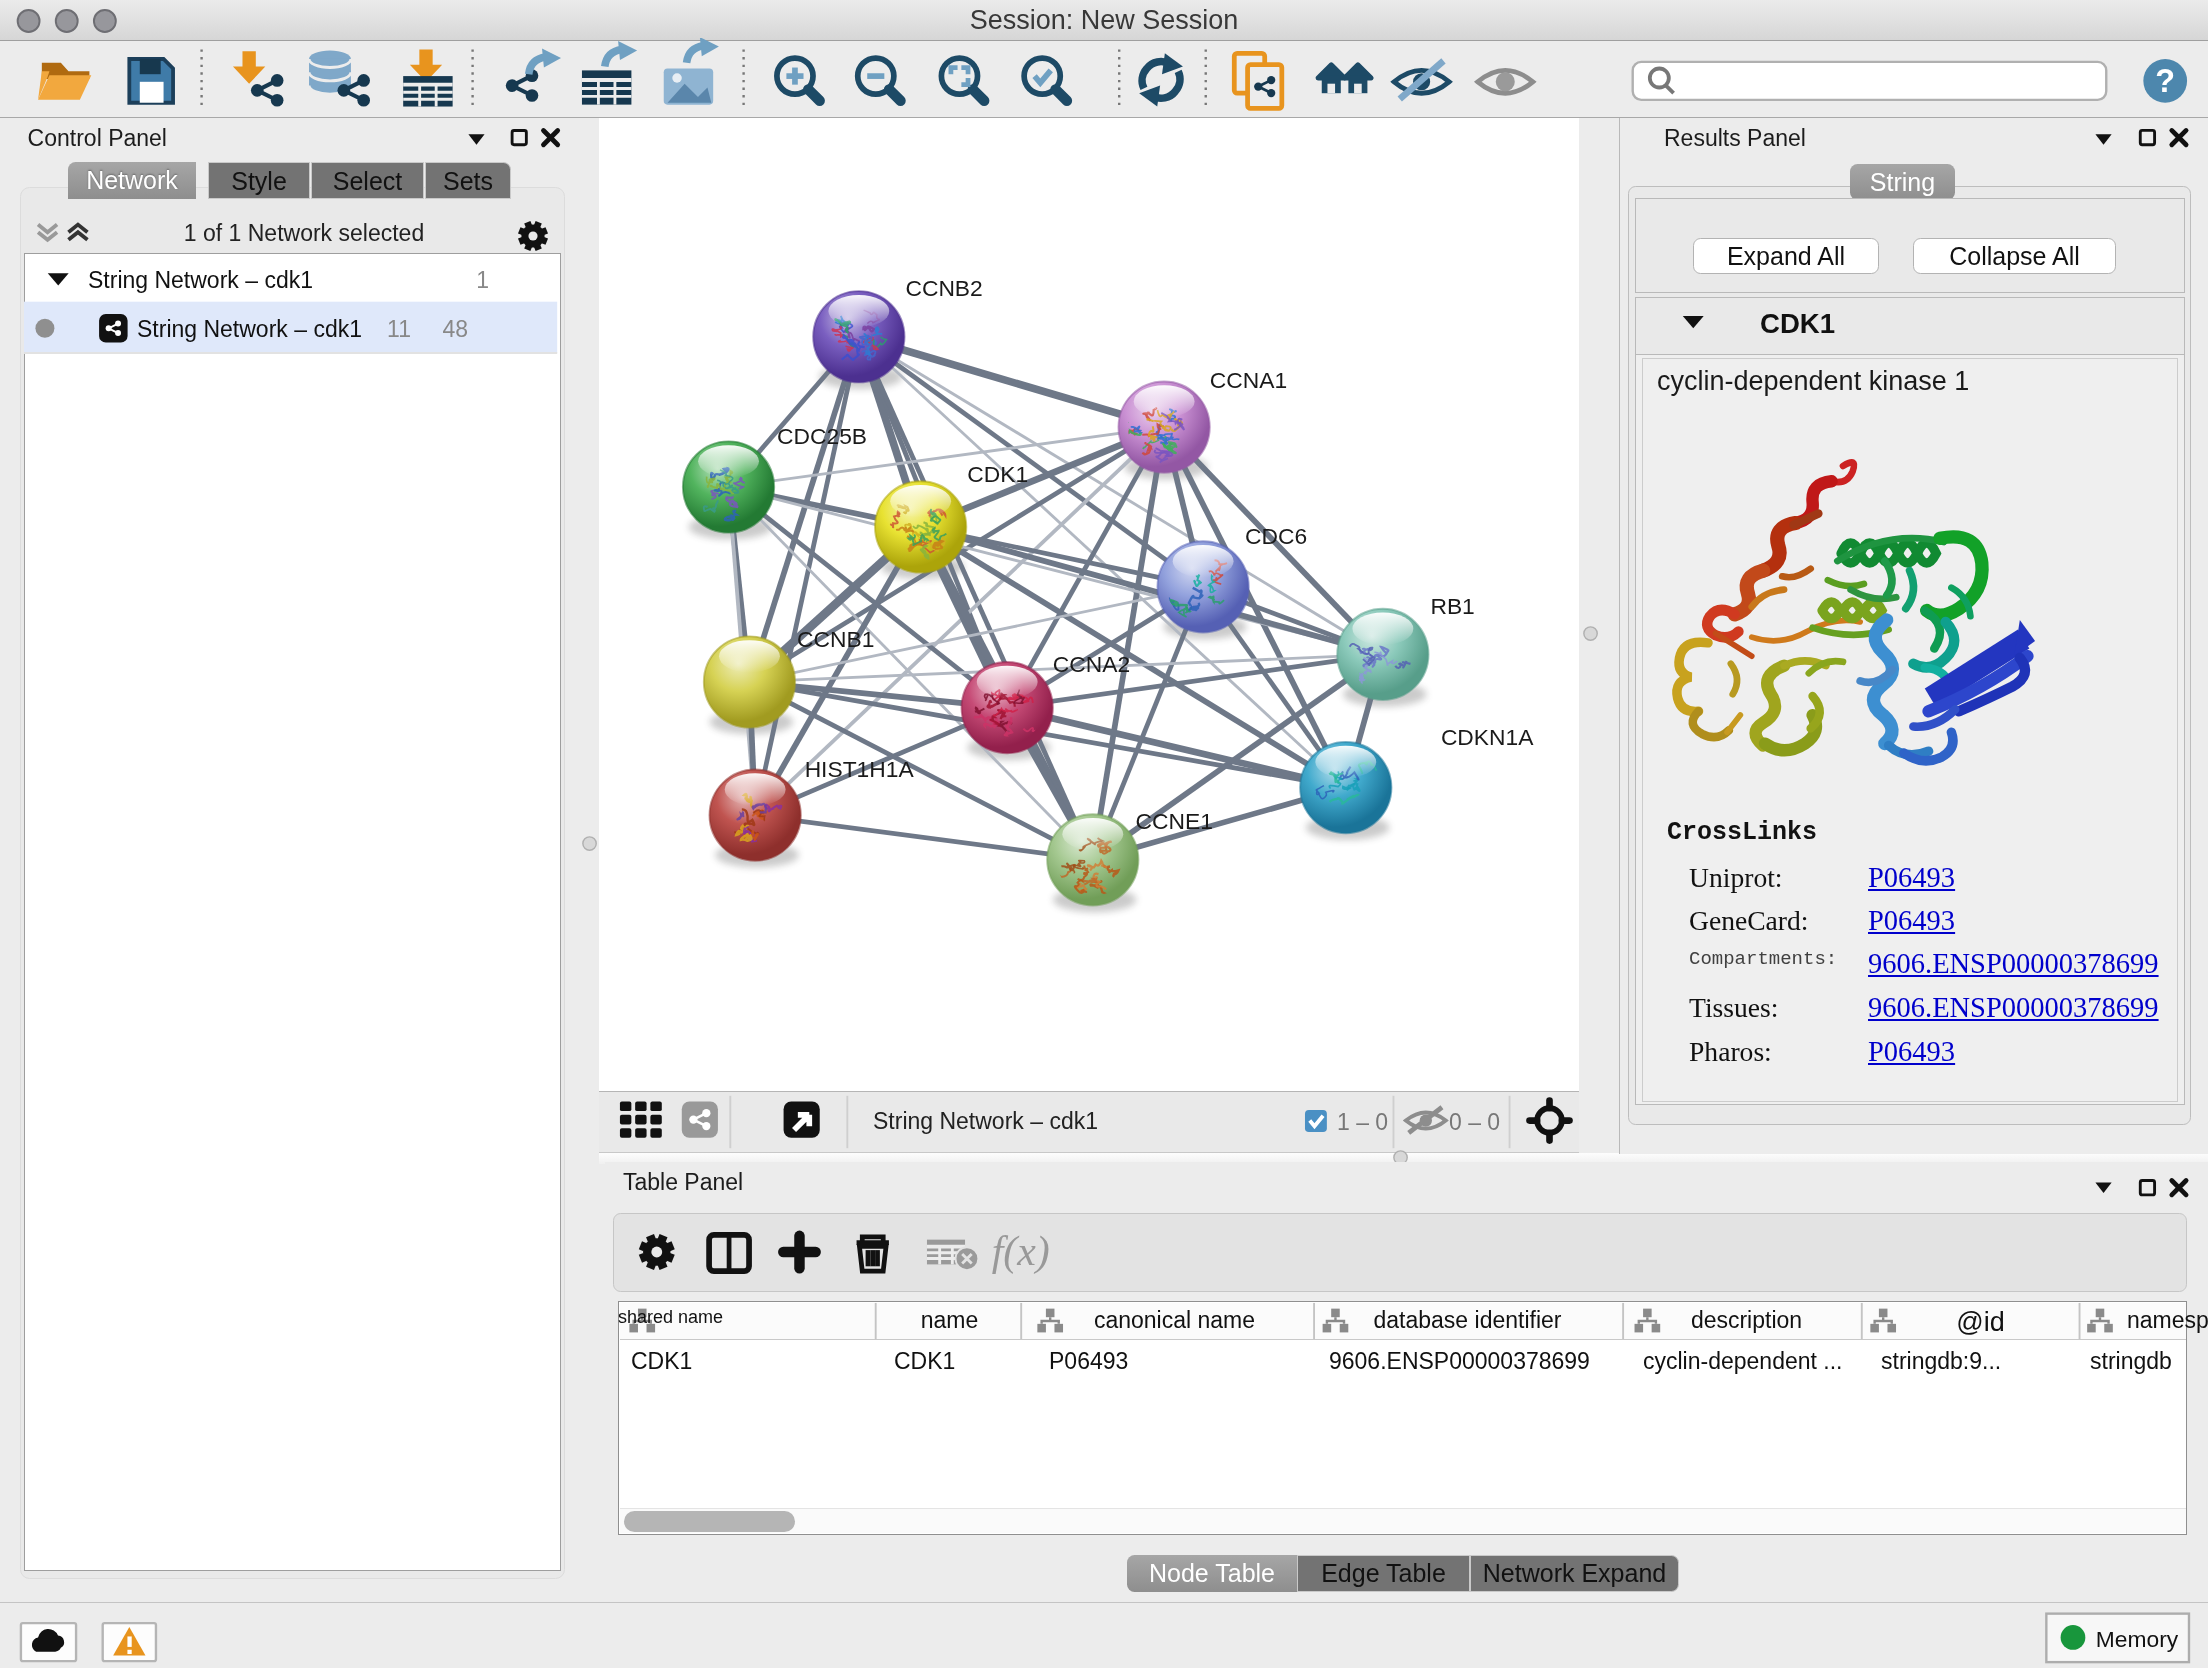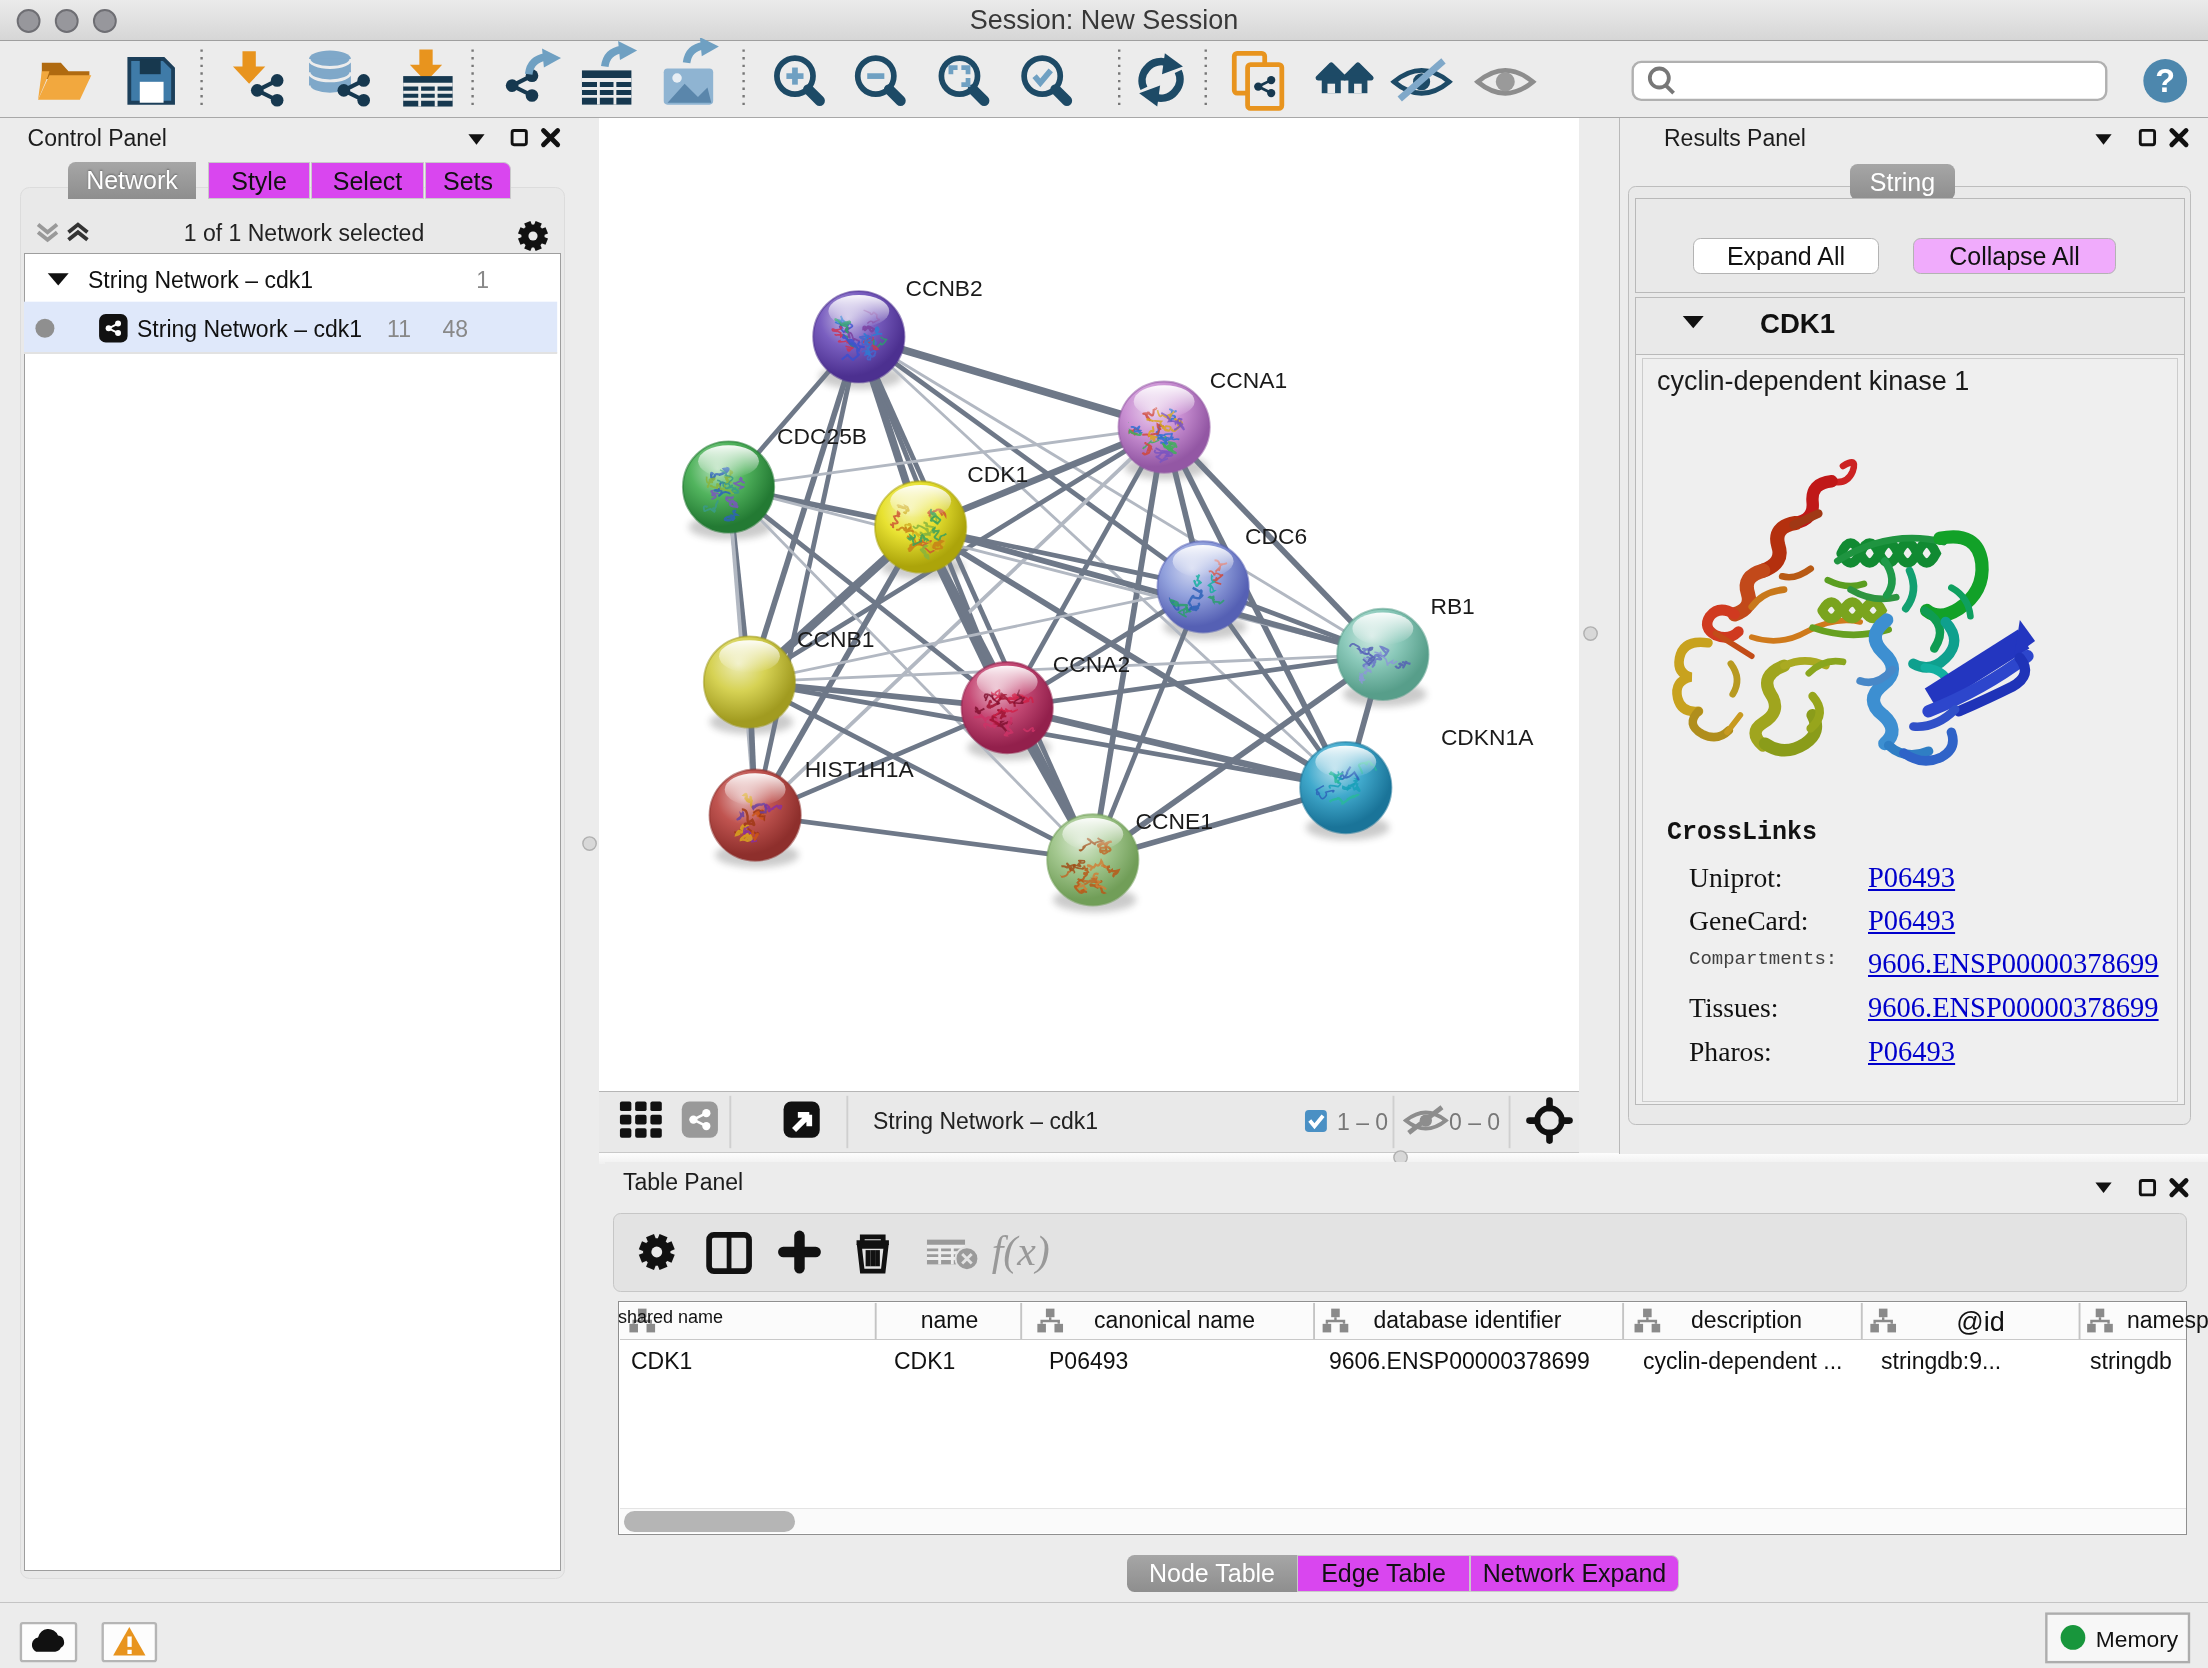--- a/index.html
+++ b/index.html
@@ -1,19 +1,19 @@
 <!DOCTYPE html>
 <html style="font-size:15px"><head><meta charset="utf-8"><style>
 *{margin:0;padding:0;box-sizing:border-box}
 html,body{width:2208px;height:1668px;font-family:"Liberation Sans",sans-serif;background:#ececec;overflow:hidden}
 body{position:relative}
 .abs{position:absolute}
 .panel-title{font-size:23px;color:#1c1c1c}
 .gray-grad{background:linear-gradient(#a6a6a6,#8e8e8e);color:#fff}
-.whitetab{background:#d946ef;color:#111;border:1px solid #c9c9c9}
+.whitetab{background:#737373;color:#111;border:1px solid #c9c9c9}
 </style></head><body>
 <div class="abs" style="left:0;top:0;width:2208px;height:41px;background:linear-gradient(#ebebeb,#d6d6d6);border-bottom:1px solid #9f9f9f">
     <div class="abs" style="left:0;top:0;width:100%;text-align:center;font-size:27px;color:#383838;line-height:41px">Session: New Session</div>
     <svg class="abs" style="left:0;top:0" width="143" height="41" viewBox="0 0 150 43">
       <circle cx="30" cy="22" r="11.5" fill="#97979c" stroke="#6e6e73" stroke-width="2"></circle>
       <circle cx="70" cy="22" r="11.5" fill="#97979c" stroke="#6e6e73" stroke-width="2"></circle>
       <circle cx="110" cy="22" r="11.5" fill="#97979c" stroke="#6e6e73" stroke-width="2"></circle>
     </svg>
   </div>
 <div class="abs" style="left:0;top:42px;width:2208px;height:76px;background:#ececec;border-bottom:1.9px solid #a8a8a8"></div>
@@ -616,21 +616,21 @@
     <rect x="60" y="13" width="15" height="15" rx="2" fill="none" stroke="#111" stroke-width="3"></rect>
     <g stroke="#111" stroke-width="5" stroke-linecap="round">
       <line x1="93" y1="13" x2="108" y2="28"></line>
       <line x1="108" y1="13" x2="93" y2="28"></line>
     </g>
   </svg>
 <div class="abs" style="left:1628px;top:186px;width:563px;height:939px;background:#e9e9e9;border:1px solid #bdbdbd;border-radius:7.6px"></div>
 <div class="abs gray-grad" style="left:1850px;top:164px;width:105px;height:36px;border-radius:7.6px;font-size:25px;text-align:center;line-height:36px">String</div>
 <div class="abs" style="left:1635px;top:198px;width:550px;height:95px;border:1px solid #b9b9b9;background:#e9e9e9"></div>
 <div class="abs" style="left:1693px;top:238px;width:186px;height:36px;background:#fff;border:1.9px solid #b3b3b3;border-radius:7.6px;font-size:25px;text-align:center;line-height:34px;color:#111">Expand All</div>
-<div class="abs" style="left:1913px;top:238px;width:203px;height:36px;background:#f0abfc;border:1.9px solid #b3b3b3;border-radius:7.6px;font-size:25px;text-align:center;line-height:34px;color:#111">Collapse All</div>
+<div class="abs" style="left:1913px;top:238px;width:203px;height:36px;background:#ffffff;border:1.9px solid #b3b3b3;border-radius:7.6px;font-size:25px;text-align:center;line-height:34px;color:#111">Collapse All</div>
 <div class="abs" style="left:1635px;top:297px;width:550px;height:57px;border:1px solid #b9b9b9;border-bottom:none;background:#e9e9e9"></div>
 <svg class="abs" style="left:1679px;top:312px" width="38" height="23" viewBox="0 0 40 24">
     <polygon points="4,4 26,4 15.0,17" fill="#111"></polygon>
   </svg>
 <div class="abs" style="left:1760px;top:308px;font-size:27.6px;font-weight:bold;color:#111">CDK1</div>
 <div class="abs" style="left:1635px;top:354px;width:550px;height:751px;border:1px solid #b9b9b9;background:#efefef"></div>
 <div class="abs" style="left:1642px;top:358px;width:536px;height:744px;border:1px solid #cccccc;background:#efefef"></div>
 <div class="abs" style="left:1657px;top:366px;font-size:27px;color:#1a1a1a">cyclin-dependent kinase 1</div>
 <svg class="abs" style="left:1670px;top:447px" width="366" height="328" viewBox="0 0 385 345">
     <path d="M182,20 q16,-10 10,6 q-6,14 -22,10" stroke="#cc2222" stroke-width="7" fill="none" stroke-linecap="round"></path>

